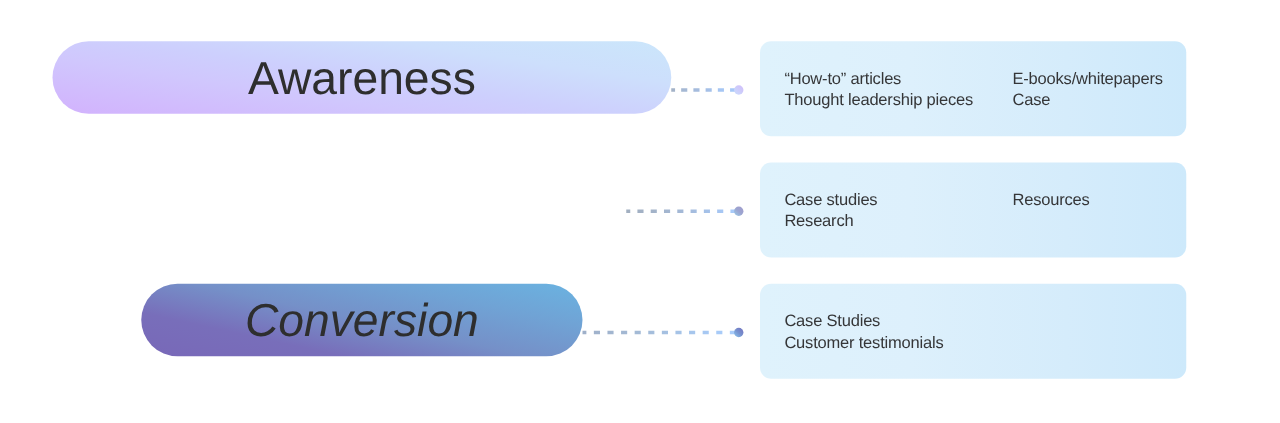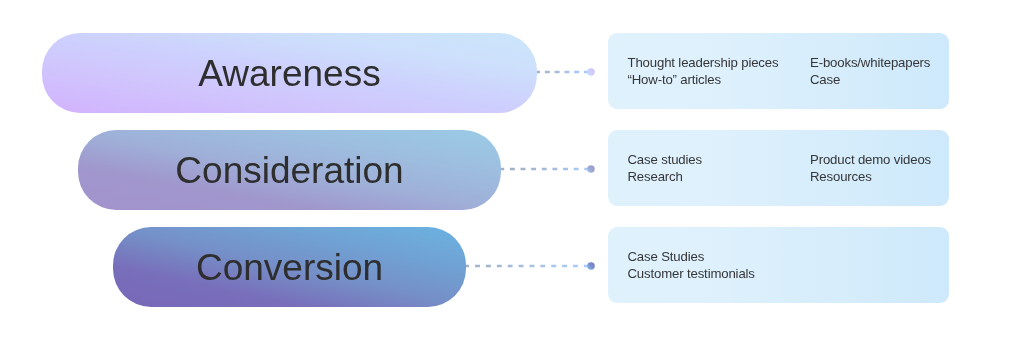--- a/index.html
+++ b/index.html
@@ -18,36 +18,36 @@
     position: relative;
     width: 1024px;
     height: 338px;
     background: #ffffff;
   }
   .row { position: absolute; }
 
   
   .pill {
     position: absolute;
-    height: 80px;
+    height: 58px;
     border-radius: 38px;
     display: flex;
     align-items: center;
     justify-content: center;
   }
   .pill-label {
     font-size: 37px;
     font-weight: 400;
     color: #2e2e2e;
     letter-spacing: 0px;
     line-height: 1;
   }
   #pill-1 { left: 42px;  width: 495px; background: linear-gradient(8.7deg, #d2b2fd 0%, #d0c7fd 34%, #cdcffd 50%, #cddffc 75%, #cbe6fb 100%); }
   #pill-2 { left: 78px;  width: 423px; background: linear-gradient(10.2deg, #a292cb 0%, #a097cd 28%, #9fb0d8 50%, #9dbfe0 75%, #9acbe6 100%); }
-  #pill-3 { left: 113px; width: 353px; background: linear-gradient(12.2deg, #7868b8 0%, #786eba 26%, #7590c8 50%, #70a3d5 75%, #6ab3e1 100%); }
+  #pill-3 { left: 113px; width: 353px; background: linear-gradient(12.2deg, #7868b8 0%, #786eba 26%, #7590c8 50%, #70a3d5 75%, #6ab3e1 100%); font-style: italic; }
 
   
   .connector { position: absolute; }
   .connector svg { display: block; overflow: visible; }
 
   
   .infobox {
     position: absolute;
     left: 608px;
     width: 341px;
@@ -97,35 +97,32 @@
               <stop offset="1" stop-color="#d0c0fa"></stop>
             </linearGradient>
           </defs>
           <line x1="0" y1="5.0" x2="53.5" y2="5.0" stroke="url(#grad-line-1)" stroke-width="2.7" stroke-dasharray="4.90 4.88" stroke-dashoffset="1.85" stroke-linecap="butt"></line>
           <circle cx="54.0" cy="5.0" r="3.75" fill="url(#grad-dot-1)"></circle>
         </svg>
       </div>
     <div class="infobox">
       <div class="cols">
       <div class="col col-1">
+        <div class="item">“How-to” articles</div>
         <div class="item">Thought leadership pieces</div>
-        <div class="item">“How-to” articles</div>
       </div>
       <div class="col col-2">
         <div class="item">E-books/whitepapers</div>
         <div class="item">Case</div>
       </div>
       </div>
     </div>
   </div>
 
   <div class="row" style="top:130px;left:0;width:1024px;height:76px">
-    <div class="pill" id="pill-2">
-      <span class="pill-label">Consideration</span>
-    </div>
     <div class="connector" style="left:501px;top:33.7px">
         <svg width="95.0" height="10" viewBox="0 0 95.0 10" xmlns="http://www.w3.org/2000/svg">
           <defs>
             <linearGradient id="grad-line-2" gradientUnits="userSpaceOnUse" x1="0" y1="0" x2="89.5" y2="0">
               <stop offset="0" stop-color="#a2afc0"></stop>
               <stop offset="0.25" stop-color="#a3b3c9"></stop>
               <stop offset="0.5" stop-color="#a4b9d7"></stop>
               <stop offset="0.72" stop-color="#a5c1e8"></stop>
               <stop offset="0.88" stop-color="#a7c8f6"></stop>
               <stop offset="1" stop-color="#a8cbfa"></stop>
@@ -140,21 +137,20 @@
           <circle cx="90.0" cy="5.0" r="3.75" fill="url(#grad-dot-2)"></circle>
         </svg>
       </div>
     <div class="infobox">
       <div class="cols">
       <div class="col col-1">
         <div class="item">Case studies</div>
         <div class="item">Research</div>
       </div>
       <div class="col col-2">
-        <div class="item">Product demo videos</div>
         <div class="item">Resources</div>
       </div>
       </div>
     </div>
   </div>
 
   <div class="row" style="top:227px;left:0;width:1024px;height:76px">
     <div class="pill" id="pill-3">
       <span class="pill-label">Conversion</span>
     </div>

